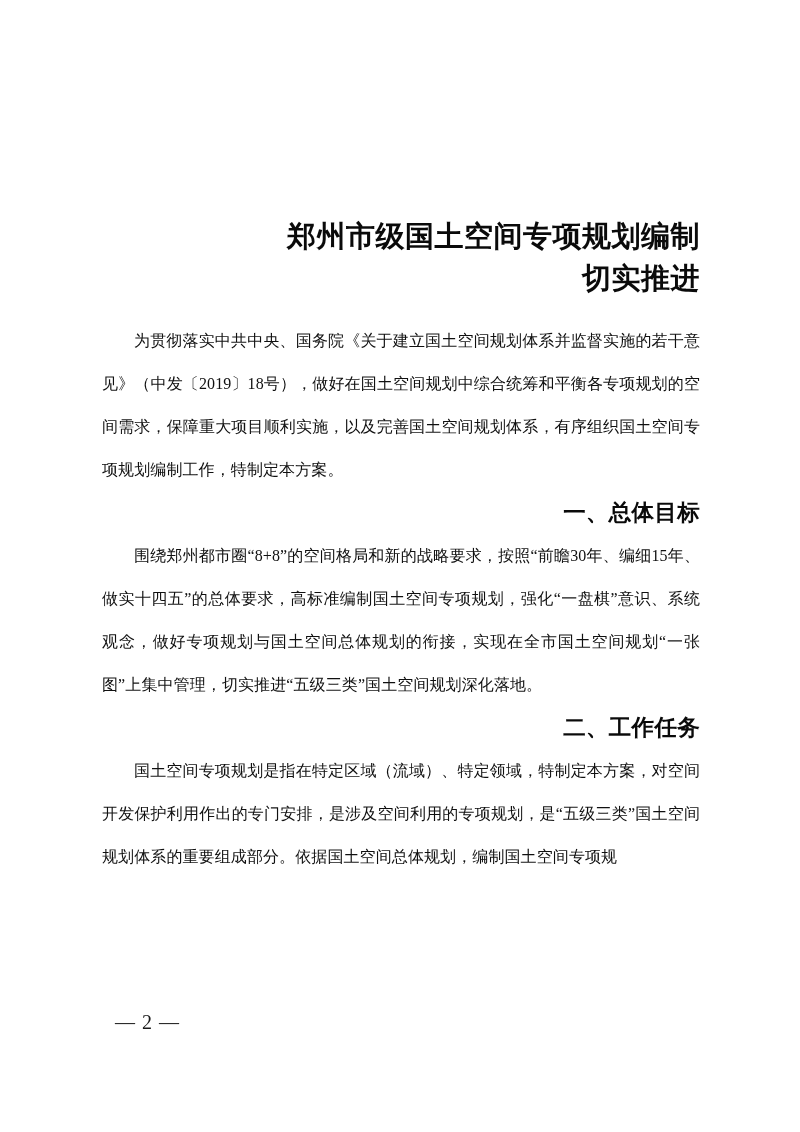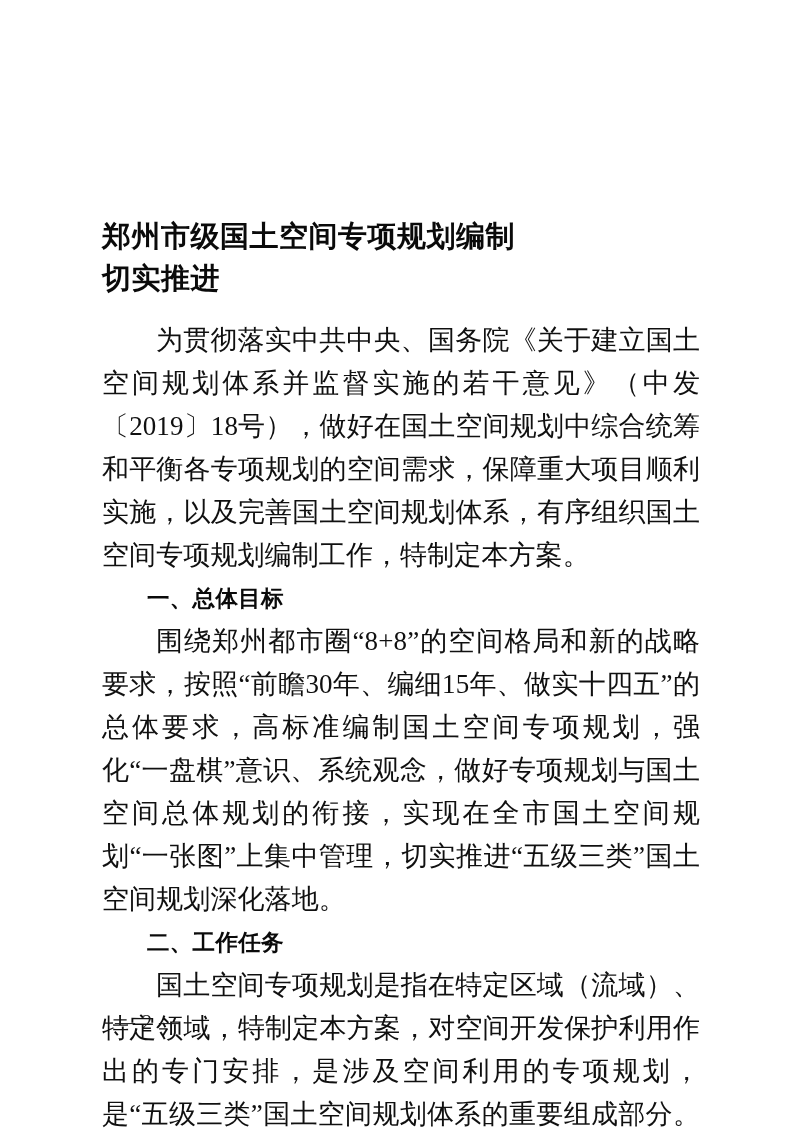--- a/index.html
+++ b/index.html
@@ -28,55 +28,56 @@
 
   .content {
     position: absolute;
     left: 102px;
     top: 215px;
     width: 598px;
   }
 
   
   .doc-title {
-    text-align: left;
+    text-align: right;
     font-family: "Liberation Sans", "DejaVu Sans", sans-serif;
     font-weight: bold;
     font-size: 29px;
     line-height: 42px;
     letter-spacing: 0.5px;
     color: #0a0a0a;
     margin: 0 0 4px 0;
   }
   .doc-title .tline { display: block; white-space: nowrap; }
 
   
   .para {
     font-family: "Liberation Serif", "DejaVu Serif", serif;
-    font-size: 27px;
+    font-size: 16px;
     line-height: 43px;
     text-align: justify;
     text-align-last: left;
     text-justify: inter-character;
     text-indent: 2em;
     margin: 0;
     color: #101010;
     letter-spacing: 0.1px;
   }
 
   
   .section-heading {
     font-family: "Liberation Sans", "DejaVu Sans", sans-serif;
     font-weight: bold;
     font-size: 22.5px;
     line-height: 43px;
     text-indent: 2em;
     margin: 0;
     color: #0a0a0a;
     letter-spacing: 0.3px;
+    text-align: right;
   }
 
   
   .lead-gap { margin-top: 20px; }
 
   
   .page-footer {
     position: absolute;
     left: 115px;
     top: 1008px;

